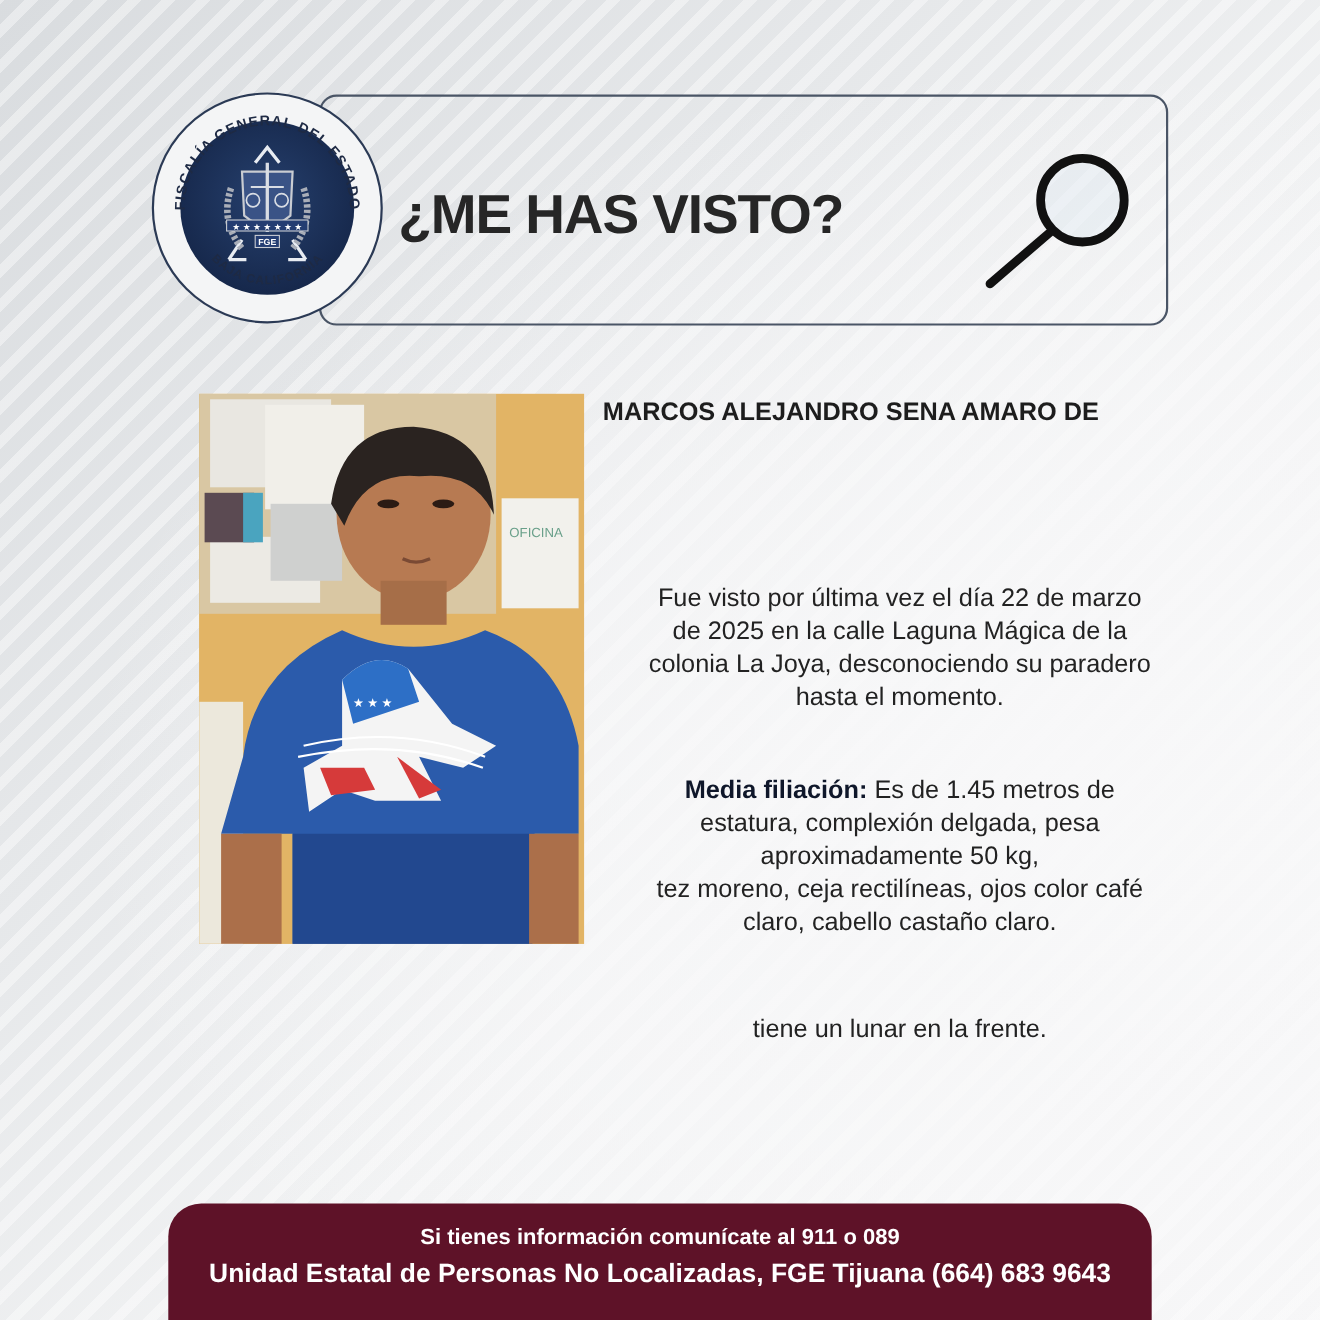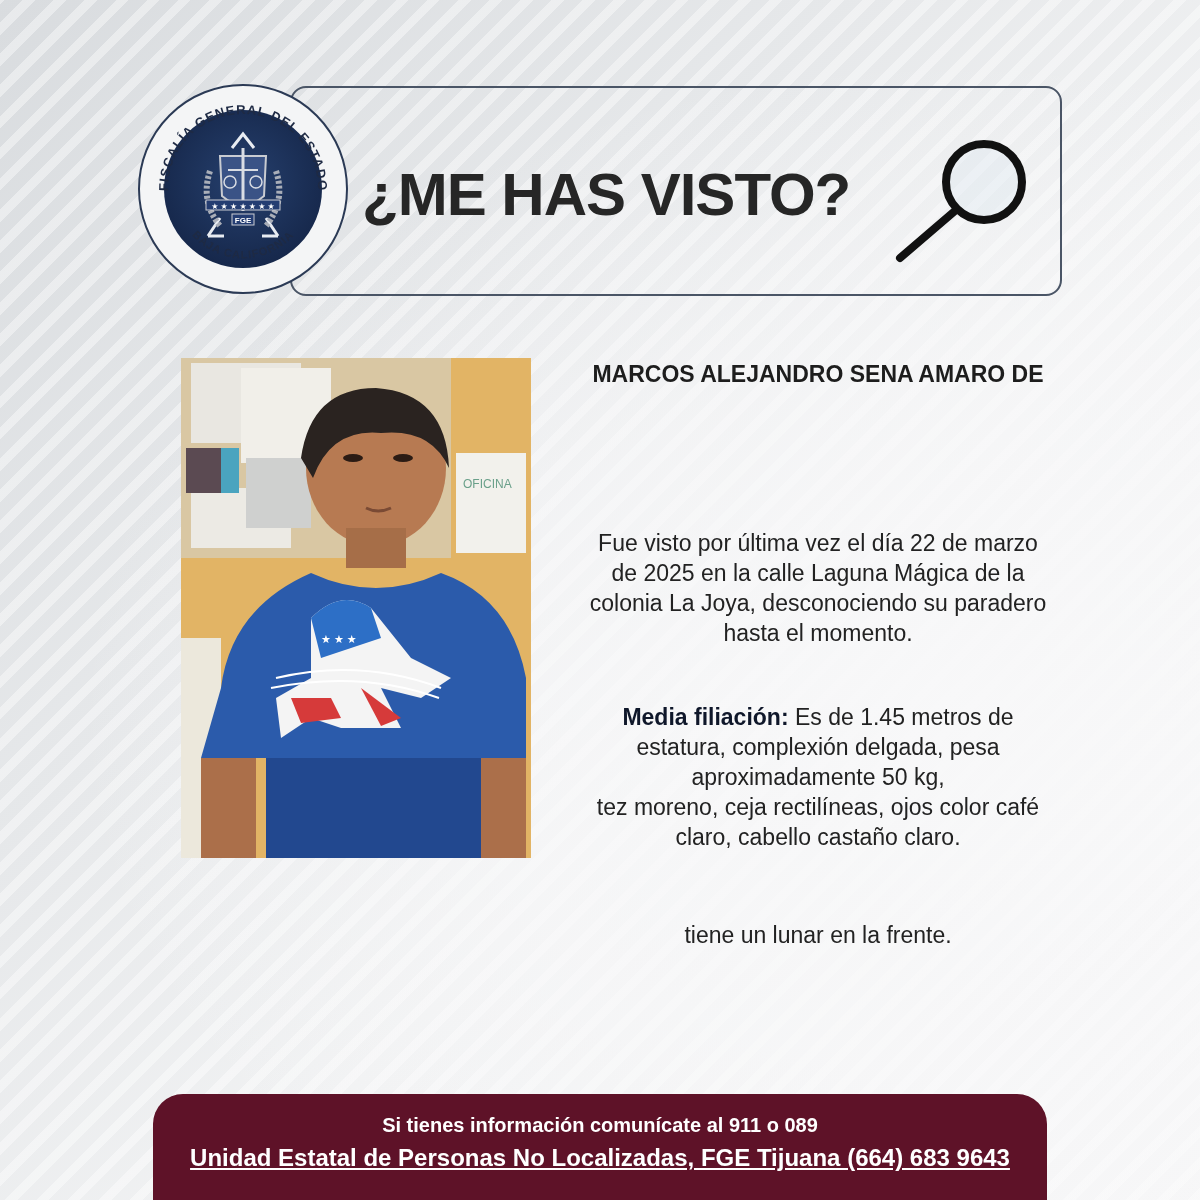--- a/index.html
+++ b/index.html
@@ -11,36 +11,36 @@
     opacity:.75;}
   .stripes2{position:absolute;inset:0;
     background:radial-gradient(ellipse at 80% 60%,rgba(248,248,249,0.95) 0%,rgba(248,248,249,0.6) 35%,rgba(248,248,249,0) 65%);}
   .header-box{position:absolute;left:290px;top:86px;width:772px;height:210px;
     border:2px solid #4a5566;border-radius:16px;box-sizing:border-box;}
   .logo{position:absolute;left:138px;top:84px;width:210px;height:210px;border-radius:50%;
     background:#f4f5f6;border:2px solid #2b3a55;box-sizing:border-box;}
   .logo-inner{position:absolute;left:24px;top:24px;width:158px;height:158px;border-radius:50%;
     background:radial-gradient(circle at 50% 45%,#26406e 0%,#17294d 70%,#0f1f3c 100%);}
   .logo svg{position:absolute;left:0;top:0;}
-  .title{position:absolute;left:362px;top:160px;font-size:60px;font-weight:bold;color:#262626;
+  .title{position:absolute;left:362px;top:160px;font-size:50px;font-weight:bold;color:#262626;
     letter-spacing:-1px;line-height:70px;}
   .magnifier{position:absolute;left:892px;top:130px;}
   .photo{position:absolute;left:181px;top:358px;width:350px;height:500px;overflow:hidden;
     background:#e4b96b;}
-  .name{position:absolute;left:548px;top:360px;width:540px;text-align:center;
+  .name{position:absolute;left:548px;top:360px;width:540px;text-align:left;
     font-size:23px;font-weight:bold;color:#1d1d1d;line-height:29px;}
   .para{position:absolute;left:548px;width:540px;text-align:center;font-size:23px;color:#222;line-height:30px;}
   .p1{top:515px;margin-top:13px;}
   .p2{top:702px;}
   .p3{top:920px;}
   .para b{font-weight:bold;color:#0f172a;}
   .footer{position:absolute;left:153px;top:1094px;width:894px;height:130px;border-radius:30px 30px 0 0;
     background:#5e1228;color:#fff;text-align:center;}
   .footer .l1{margin-top:16px;font-size:20px;font-weight:bold;line-height:30px;}
-  .footer .l2{font-size:24px;font-weight:bold;line-height:36px;text-decoration:underline;}
+  .footer .l2{font-size:24px;font-weight:bold;line-height:36px;}
 </style>
 </head>
 <body>
 
 <div class="stripes"></div>
 <div class="stripes2"></div>
 
 <div class="header-box"></div>
 
 <div class="logo">

